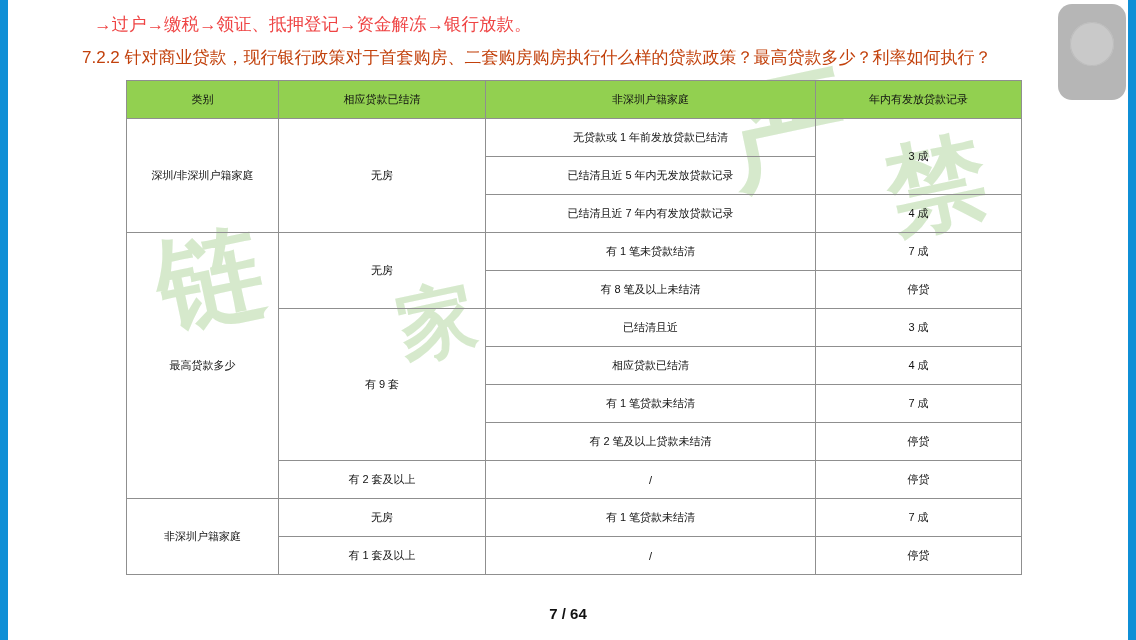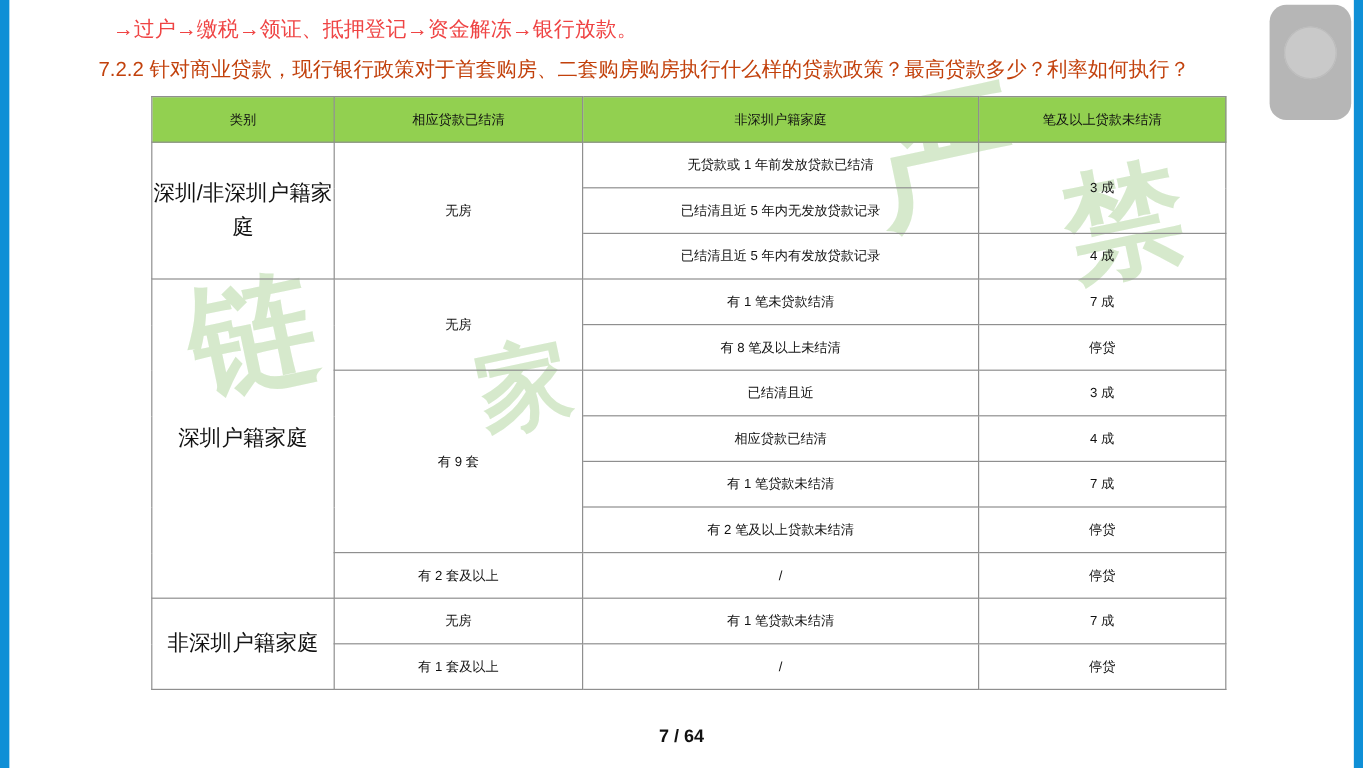--- a/index.html
+++ b/index.html
@@ -122,21 +122,21 @@
     height: 37px;
     background: transparent;
   }
   table.policy thead th {
     background: #92d050;
     font-weight: normal;
     height: 37px;
     color: #111;
   }
   table.policy td.cat {
-    font-size: 18px;
+    font-size: 11px;
     line-height: 1.55;
   }
   .col1 { width: 152px; }
   .col2 { width: 207px; }
   .col3 { width: 330px; }
   .col4 { width: 206px; }
 
   .footer {
     position: absolute;
     left: 0;
@@ -174,41 +174,41 @@
         <col class="col1">
           <col class="col2">
           <col class="col3">
           <col class="col4">
       </colgroup>
       <thead>
         <tr>
           <th>类别</th>
           <th>相应贷款已结清</th>
           <th>非深圳户籍家庭</th>
-          <th>笔及以上贷款未结清</th>
+          <th>年内有发放贷款记录</th>
         </tr>
       </thead>
       <tbody>
 
         <tr>
           <td class="cat" rowspan="3">深圳/非深圳户籍家庭</td>
           <td rowspan="3">无房</td>
           <td>无贷款或 1 年前发放贷款已结清</td>
           <td rowspan="2">3 成</td>
         </tr>
         <tr>
           <td>已结清且近 5 年内无发放贷款记录</td>
         </tr>
         <tr>
-          <td>已结清且近 5 年内有发放贷款记录</td>
+          <td>已结清且近 7 年内有发放贷款记录</td>
           <td>4 成</td>
         </tr>
 
         <tr>
-          <td class="cat" rowspan="7">深圳户籍家庭</td>
+          <td class="cat" rowspan="7">最高贷款多少</td>
           <td rowspan="2">无房</td>
           <td>有 1 笔未贷款结清</td>
           <td>7 成</td>
         </tr>
         <tr>
           <td>有 8 笔及以上未结清</td>
           <td>停贷</td>
         </tr>
         <tr>
           <td rowspan="4">有 9 套</td>

